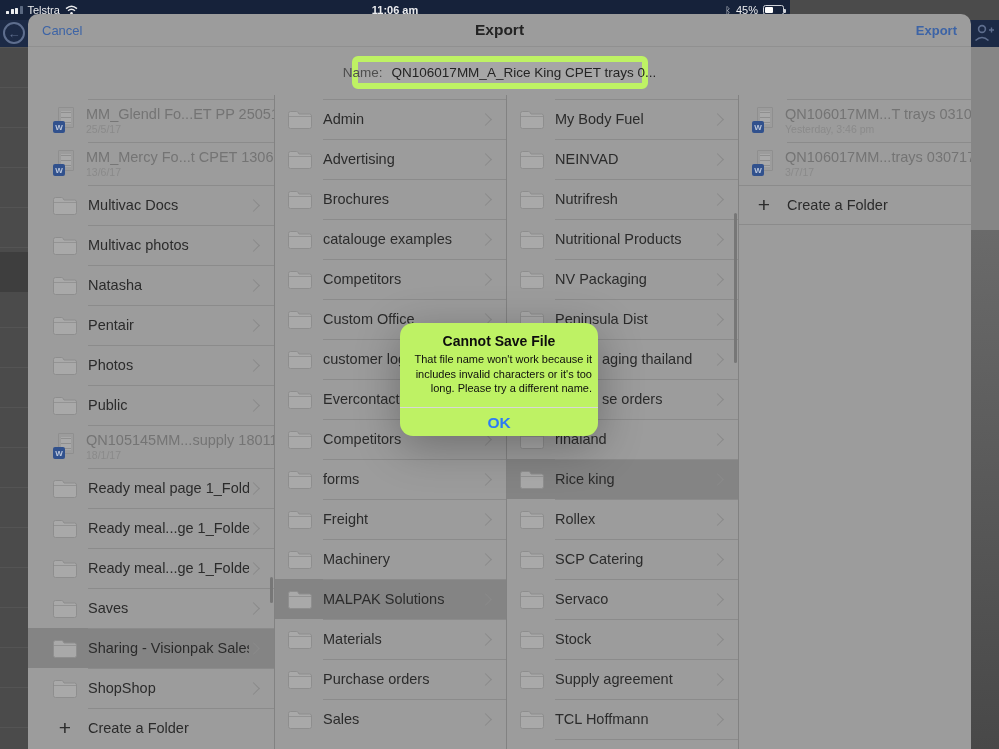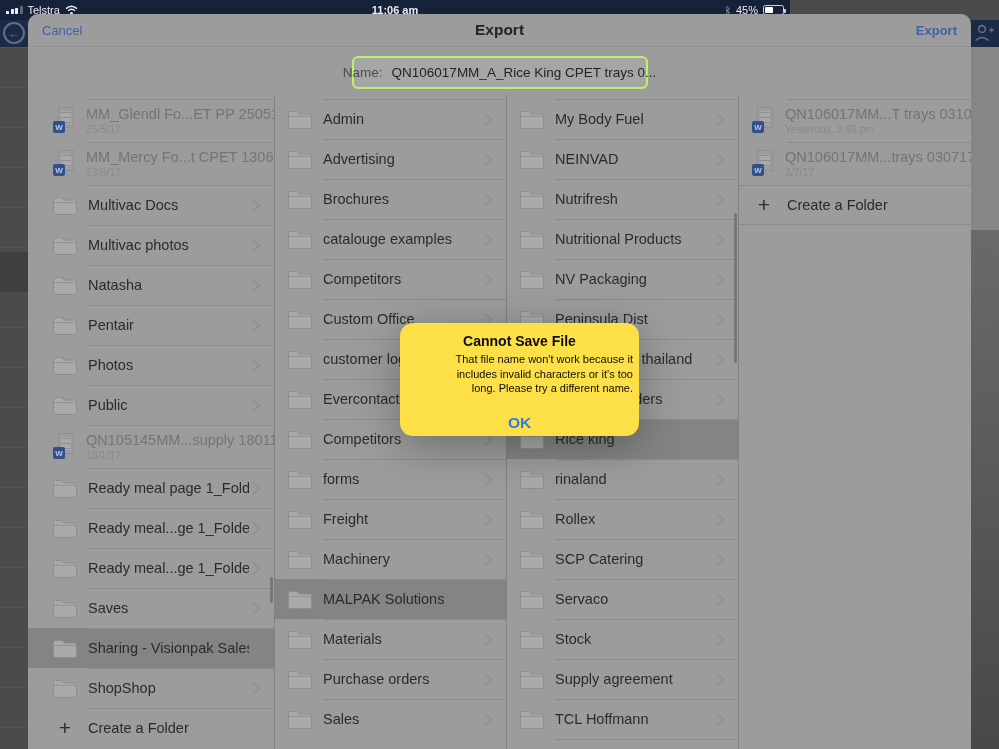--- a/index.html
+++ b/index.html
@@ -34,21 +34,21 @@
   
   .sheet { position:absolute; left:28px; top:14px; width:943px; height:735px; background:#9c9c9c;
     border-radius:10px 10px 0 0; overflow:hidden; z-index:4; }
   .sheet-header { position:relative; height:33px; display:flex; align-items:center; justify-content:space-between;
     padding:0 14px; border-bottom:1px solid #909090; }
   .hdr-btn { font-size:13px; color:#3d64a6; z-index:1; }
   .hdr-btn.bold { font-weight:bold; }
   .hdr-title { position:absolute; left:0; right:0; text-align:center; font-weight:bold; font-size:15.5px; color:#232323; }
   .name-area { position:relative; height:47px; }
   .name-field { position:absolute; left:50%; top:9px; transform:translateX(-50%); width:296px; height:33px;
-    background:#a6a6a6; border:2px solid #bef264; border-radius:6px;
+    background:#a6a6a6; border:6px solid #bef264; border-radius:6px;
     display:flex; align-items:center; justify-content:center; gap:9px; white-space:nowrap; }
   .name-label { font-size:13.5px; color:#4e4e4e; }
   .name-value { font-size:13.5px; color:#242424; }
 
   
   .columns { position:absolute; top:81px; left:0; right:0; bottom:0; display:flex; }
   .col { position:relative; height:100%; overflow:hidden; padding-top:4px; }
   .col + .col { border-left:1px solid #828282; }
   .col1 { width:246px; } .col2 { width:232px; } .col3 { width:232px; } .col4 { flex:1; }
 
@@ -76,21 +76,21 @@
   .doc-page { position:absolute; left:6px; top:0; width:16px; height:21px; background:#a9a9a9;
     border:1px solid #8f8f8f; border-radius:1px;
     background-image:repeating-linear-gradient(to bottom, transparent 0 4px, #8f8f8f 4px 5px);
     background-clip:content-box; padding:3px 2px; }
   .doc-w { position:absolute; left:1px; bottom:1px; width:12px; height:12px; background:#31518d; color:#bcc7db;
     font-size:8px; font-weight:bold; display:flex; align-items:center; justify-content:center; border-radius:2px; }
 
   .scrollbar { position:absolute; right:1px; width:3px; background:#777; border-radius:2px; }
 
   
-  .alert { position:absolute; left:400px; top:323px; width:239px; background:#fde047; border-radius:13px;
+  .alert { position:absolute; left:400px; top:323px; width:198px; background:#bef264; border-radius:13px;
     z-index:10; text-align:center; box-shadow:0 10px 45px rgba(0,0,0,0.3); overflow:hidden; }
   .alert-title { font-size:14px; font-weight:bold; color:#0d0d0d; margin:10px 8px 3px; }
   .alert-msg { font-size:11px; color:#0d0d0d; line-height:1.32; margin:0 6px 11px; white-space:pre-line;text-align:right; }
   .alert-ok { height:29px; line-height:29px; border-top:1px solid #d8d8d8; color:#2d7bf6; font-size:15.5px; font-weight:700; }
 </style>
 </head>
 <body>
 
 <div class="status-bar">
   <div class="sb-left">
@@ -535,38 +535,38 @@
         <div class="row folder">
           <span class="icon-wrap">
             <svg width="26" height="21" viewBox="0 0 26 21">
               <path d="M1.5 4.5 Q1.5 2.5 3.5 2.5 L9.5 2.5 Q10.6 2.5 11.1 3.4 L12 5 L22.5 5 Q24.5 5 24.5 7 L24.5 17.5 Q24.5 19.5 22.5 19.5 L3.5 19.5 Q1.5 19.5 1.5 17.5 Z" fill="#a9a9a9" stroke="#8e8e8e" stroke-width="1"></path>
               <path d="M1.5 7.5 L24.5 7.5" stroke="#8e8e8e" stroke-width="0.8"></path>
             </svg>
           </span>
           <span class="label indent">se orders</span>
           <span class="chevron"></span>
         </div>
+        <div class="row folder">
+          <span class="icon-wrap">
+            <svg width="26" height="21" viewBox="0 0 26 21">
+              <path d="M1.5 4.5 Q1.5 2.5 3.5 2.5 L9.5 2.5 Q10.6 2.5 11.1 3.4 L12 5 L22.5 5 Q24.5 5 24.5 7 L24.5 17.5 Q24.5 19.5 22.5 19.5 L3.5 19.5 Q1.5 19.5 1.5 17.5 Z" fill="#a9a9a9" stroke="#8e8e8e" stroke-width="1"></path>
+              <path d="M1.5 7.5 L24.5 7.5" stroke="#8e8e8e" stroke-width="0.8"></path>
+            </svg>
+          </span>
+          <span class="label">rinaland</span>
+          <span class="chevron"></span>
+        </div>
         <div class="row folder selected">
           <span class="icon-wrap">
             <svg width="26" height="21" viewBox="0 0 26 21">
               <path d="M1.5 4.5 Q1.5 2.5 3.5 2.5 L9.5 2.5 Q10.6 2.5 11.1 3.4 L12 5 L22.5 5 Q24.5 5 24.5 7 L24.5 17.5 Q24.5 19.5 22.5 19.5 L3.5 19.5 Q1.5 19.5 1.5 17.5 Z" fill="#a9a9a9" stroke="#8e8e8e" stroke-width="1"></path>
               <path d="M1.5 7.5 L24.5 7.5" stroke="#8e8e8e" stroke-width="0.8"></path>
             </svg>
           </span>
           <span class="label">Rice king</span>
-          <span class="chevron"></span>
-        </div>
-        <div class="row folder">
-          <span class="icon-wrap">
-            <svg width="26" height="21" viewBox="0 0 26 21">
-              <path d="M1.5 4.5 Q1.5 2.5 3.5 2.5 L9.5 2.5 Q10.6 2.5 11.1 3.4 L12 5 L22.5 5 Q24.5 5 24.5 7 L24.5 17.5 Q24.5 19.5 22.5 19.5 L3.5 19.5 Q1.5 19.5 1.5 17.5 Z" fill="#a9a9a9" stroke="#8e8e8e" stroke-width="1"></path>
-              <path d="M1.5 7.5 L24.5 7.5" stroke="#8e8e8e" stroke-width="0.8"></path>
-            </svg>
-          </span>
-          <span class="label">rinaland</span>
           <span class="chevron"></span>
         </div>
         <div class="row folder">
           <span class="icon-wrap">
             <svg width="26" height="21" viewBox="0 0 26 21">
               <path d="M1.5 4.5 Q1.5 2.5 3.5 2.5 L9.5 2.5 Q10.6 2.5 11.1 3.4 L12 5 L22.5 5 Q24.5 5 24.5 7 L24.5 17.5 Q24.5 19.5 22.5 19.5 L3.5 19.5 Q1.5 19.5 1.5 17.5 Z" fill="#a9a9a9" stroke="#8e8e8e" stroke-width="1"></path>
               <path d="M1.5 7.5 L24.5 7.5" stroke="#8e8e8e" stroke-width="0.8"></path>
             </svg>
           </span>
           <span class="label">Rollex</span>

